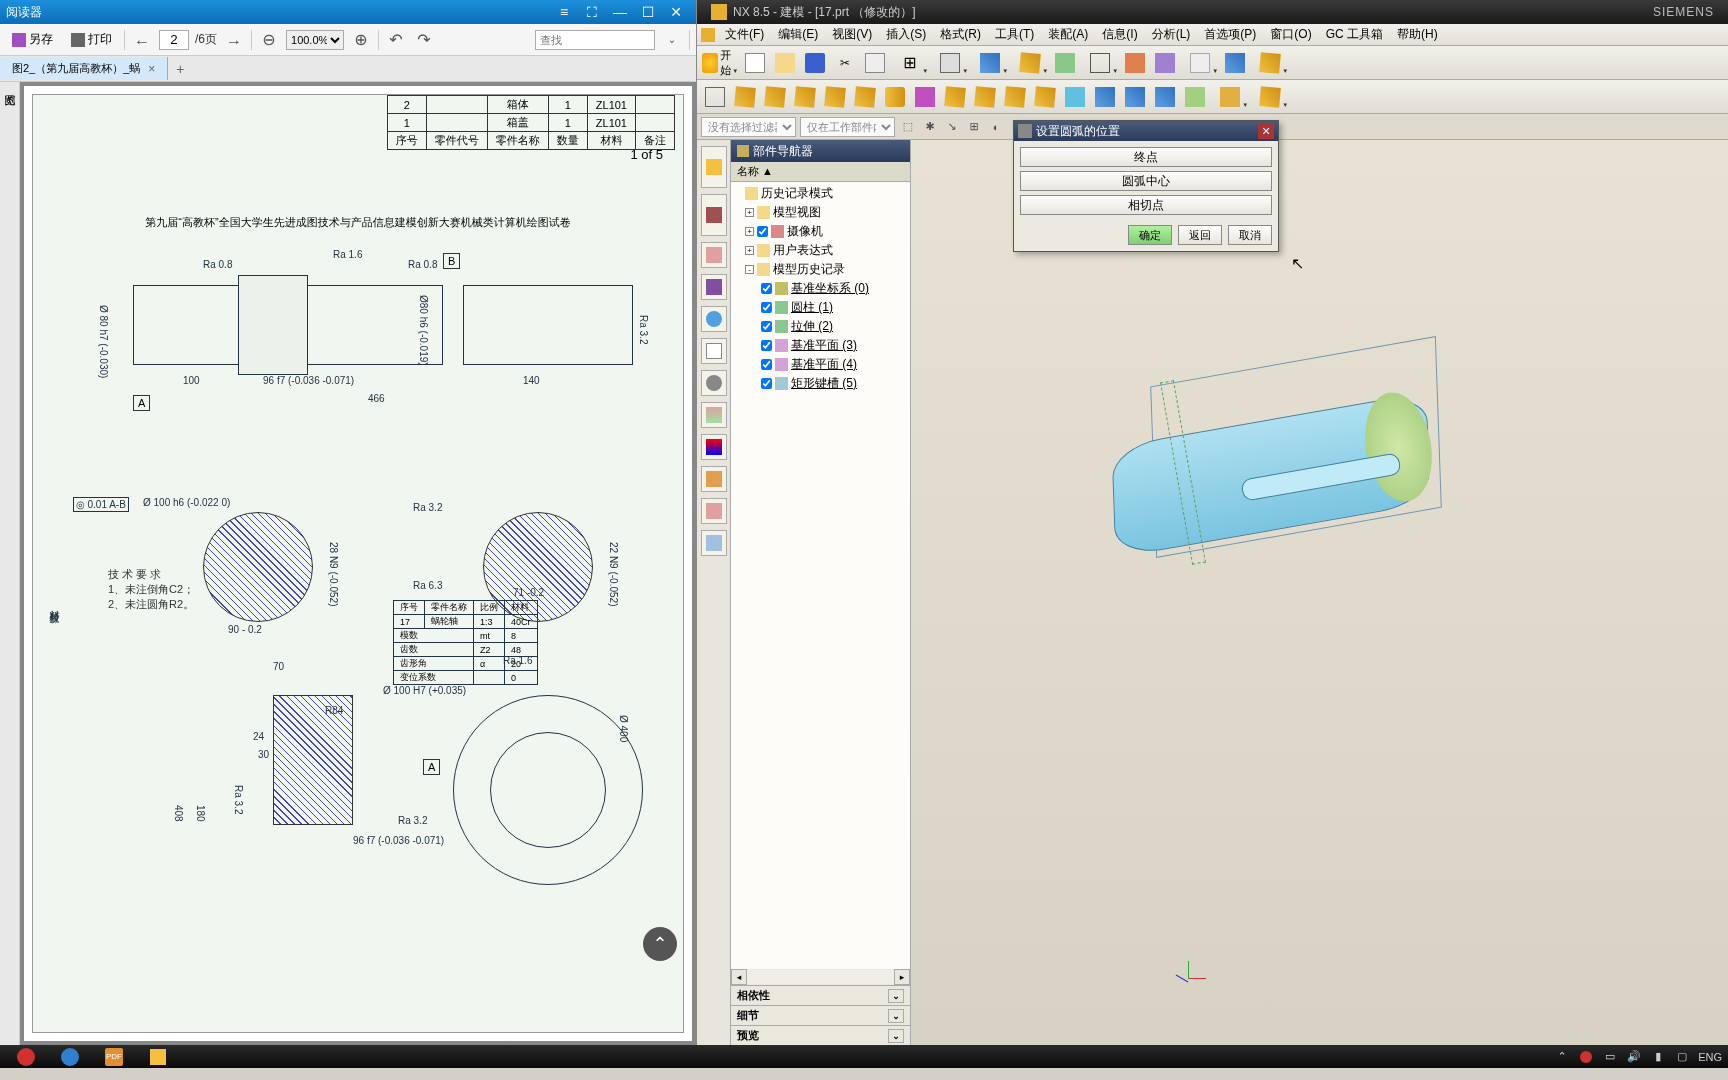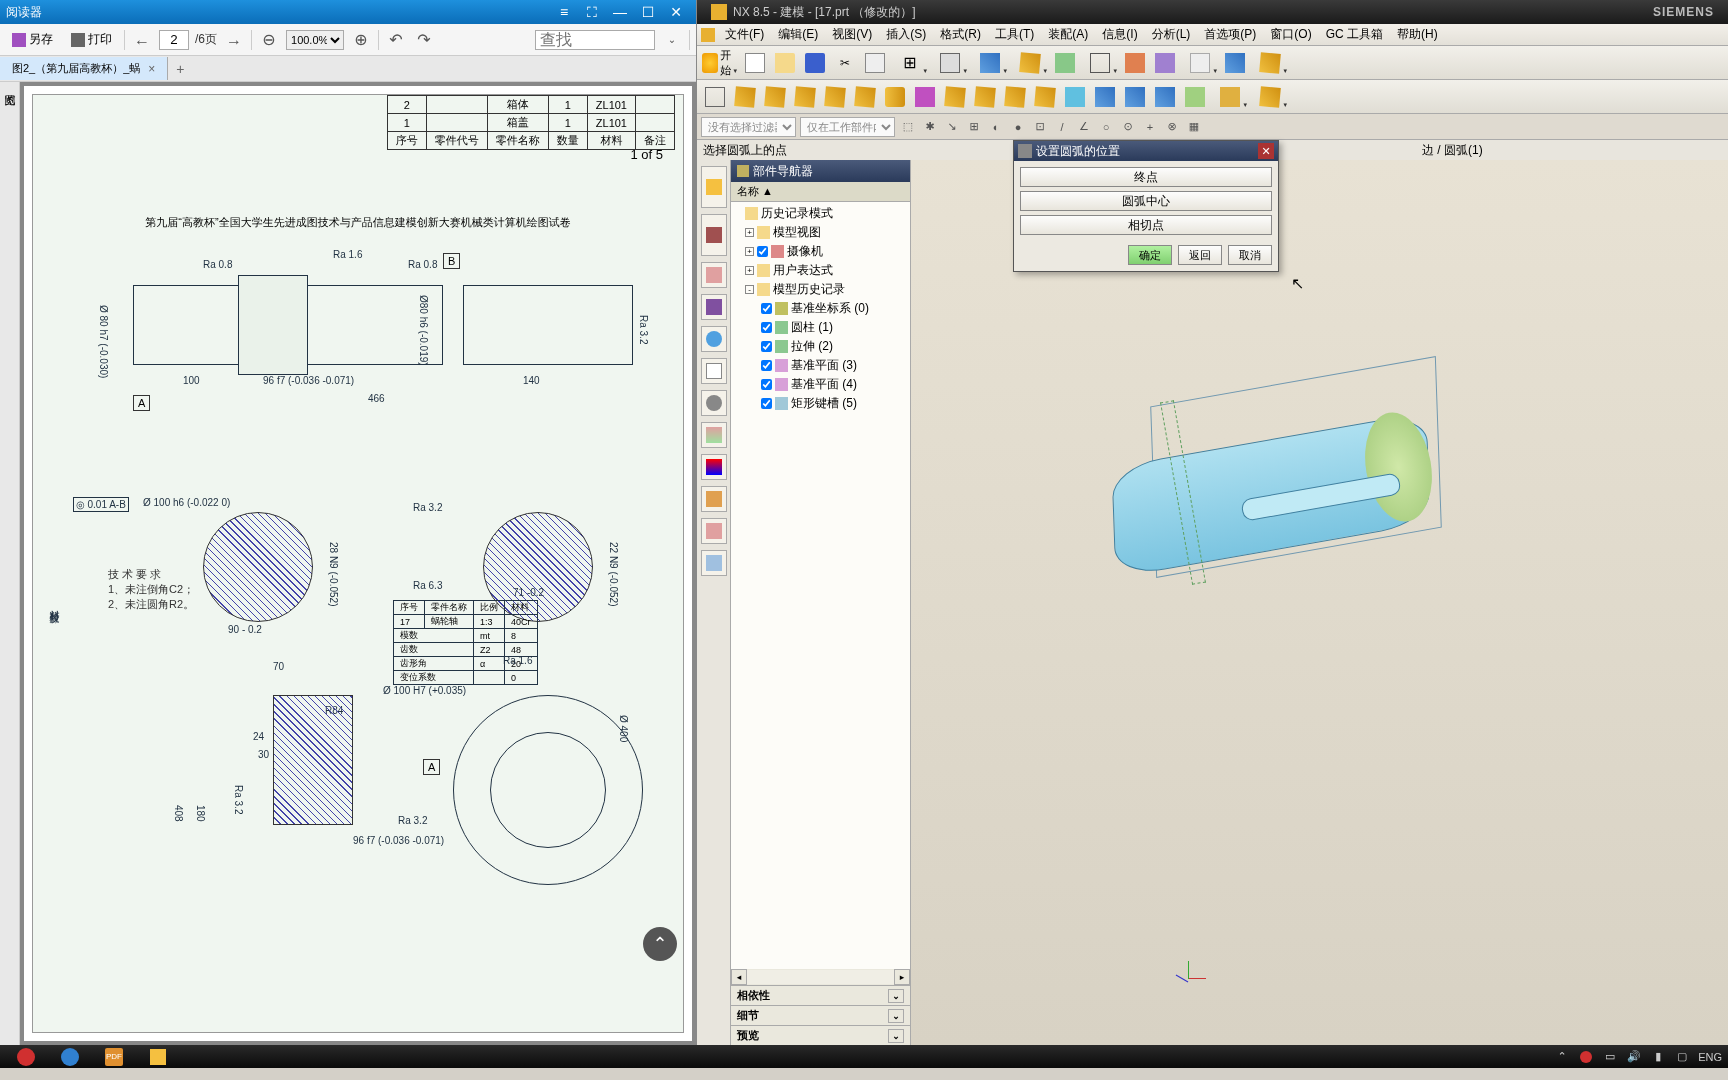--- a/index.html
+++ b/index.html
@@ -17,21 +17,21 @@
 
 .pdf-toolbar { height: 32px; background: #f5f5f5; border-bottom: 1px solid #ccc; display: flex; align-items: center; padding: 0 6px; gap: 6px; }
 .tb-btn { display: flex; align-items: center; gap: 3px; padding: 3px 6px; font-size: 12px; cursor: pointer; }
 .tb-icon { width: 14px; height: 14px; display: inline-block; }
 .purple { background: #a050c0; }
 .sep { width: 1px; height: 20px; background: #ccc; }
 .nav-arrow { width: 22px; height: 22px; display: flex; align-items: center; justify-content: center; font-size: 16px; color: #555; cursor: pointer; }
 .page-input { width: 30px; height: 20px; text-align: center; border: 1px solid #aaa; }
 .page-total { font-size: 12px; color: #333; }
 .zoom-select { width: 58px; height: 20px; border: 1px solid #aaa; font-size: 11px; }
-.search-box { width: 120px; height: 20px; border: 1px solid #aaa; padding: 0 4px; font-size: 16px; }
+.search-box { width: 120px; height: 20px; border: 1px solid #aaa; padding: 0 4px; font-size: 11px; }
 
 .pdf-tabs { height: 26px; background: #e8e8e8; display: flex; align-items: center; border-bottom: 1px solid #ccc; }
 .pdf-tab { padding: 4px 12px; background: #d4e8fb; border-right: 1px solid #aaa; font-size: 11px; display: flex; align-items: center; gap: 8px; }
 .pdf-tab .x { font-size: 12px; color: #666; cursor: pointer; }
 .pdf-addtab { width: 24px; text-align: center; font-size: 14px; color: #666; cursor: pointer; }
 
 .pdf-content { flex: 1; background: #888; display: flex; position: relative; overflow: hidden; }
 .pdf-sidebar { width: 20px; background: #e8e8e8; border-right: 1px solid #ccc; writing-mode: vertical-lr; font-size: 11px; padding: 4px 2px; }
 .pdf-page { flex: 1; background: #fff; margin: 4px; position: relative; }
 
@@ -47,21 +47,21 @@
 .cyl { position: absolute; border: 1px solid #333; background: repeating-linear-gradient(45deg, transparent, transparent 4px, #44a 4px, #44a 5px); }
 .dim-text { position: absolute; font-size: 10px; color: #234; }
 .section-mark { position: absolute; border: 1px solid #333; padding: 1px 4px; font-size: 11px; }
 .tech-req { position: absolute; font-size: 11px; color: #333; }
 .scroll-top { position: absolute; bottom: 80px; right: 15px; width: 34px; height: 34px; border-radius: 17px; background: #555; color: #fff; display: flex; align-items: center; justify-content: center; font-size: 18px; }
 
 
 .nx-app { flex: 1; height: 100%; background: #d4d0c8; display: flex; flex-direction: column; }
 .nx-titlebar { height: 24px; background: linear-gradient(#3a3a3a, #1a1a1a); color: #ccc; display: flex; align-items: center; padding: 0 14px; font-size: 12px; }
 .nx-logo { width: 16px; height: 16px; background: #e8b030; margin-right: 6px; }
-.nx-brand { margin-left: auto; font-weight: bold; letter-spacing: 1px; color: #bbb; }
+.nx-brand { margin-left: auto; font-weight: normal; letter-spacing: 1px; color: #bbb; }
 
 .nx-menubar { height: 22px; background: linear-gradient(#f3f0ea, #e3e0d8); display: flex; align-items: center; padding: 0 4px; gap: 2px; border-bottom: 1px solid #aaa; }
 .nx-menu-item { padding: 2px 6px; font-size: 12px; cursor: pointer; }
 
 .nx-toolbar-row { height: 34px; background: linear-gradient(#f2f0ea, #e0ddd4); display: flex; align-items: center; padding: 0 4px; gap: 2px; border-bottom: 1px solid #aaa; }
 .nx-tbtn { width: 28px; height: 28px; display: flex; align-items: center; justify-content: center; border: 1px solid transparent; cursor: pointer; position: relative; }
 .nx-tbtn.wide { width: 38px; }
 .nx-tbtn .dd { position: absolute; bottom: 1px; right: 1px; font-size: 7px; color: #333; }
 .ico { width: 20px; height: 20px; display: inline-block; }
 .ico-start { background: radial-gradient(circle, #ffcc33, #ee9900); border-radius: 3px; }
@@ -85,21 +85,21 @@
 .nx-body { flex: 1; display: flex; position: relative; }
 .nx-leftbar { width: 34px; background: #e8e5dd; border-right: 1px solid #aaa; display: flex; flex-direction: column; align-items: center; gap: 6px; padding-top: 6px; }
 .nx-lbtn { width: 26px; height: 26px; border: 1px solid #aaa; background: #f5f2ea; display: flex; align-items: center; justify-content: center; cursor: pointer; }
 .nx-lbtn.tall { height: 42px; flex-direction: column; }
 
 .nx-navigator { width: 180px; background: #fdfcf8; border-right: 1px solid #aaa; display: flex; flex-direction: column; }
 .nx-nav-title { height: 22px; background: linear-gradient(#4a5a7a, #2a3a5a); color: #fff; display: flex; align-items: center; padding: 0 6px; font-size: 12px; gap: 4px; }
 .nx-nav-header { height: 20px; background: #dcdac8; display: flex; align-items: center; padding: 0 6px; font-size: 11px; border-bottom: 1px solid #aaa; }
 .nx-tree { flex: 1; padding: 2px; font-size: 12px; overflow: auto; }
 .tree-item { display: flex; align-items: center; gap: 3px; padding: 1px 0; padding-left: 12px; cursor: pointer; }
-.tree-item.l2 { padding-left: 28px; }
+.tree-item.l2 { padding-left: 28px; text-decoration: underline; }
 .tree-exp { width: 9px; height: 9px; border: 1px solid #888; display: inline-flex; align-items: center; justify-content: center; font-size: 8px; line-height: 1; }
 .tree-chk { width: 11px; height: 11px; }
 .tree-ico { width: 13px; height: 13px; display: inline-block; }
 .tico-folder { background: #f5d98b; }
 .tico-cube { background: #8bc890; }
 .tico-plane { background: #d8a0d8; }
 .tico-slot { background: #a0c8d8; }
 .nx-nav-hscroll { height: 16px; background: #eae8dd; display: flex; align-items: center; }
 .nx-nav-hscroll .arrow { width: 16px; height: 16px; border: 1px solid #aaa; display: flex; align-items: center; justify-content: center; font-size: 9px; }
 .nx-nav-hscroll .track { flex: 1; height: 14px; background: #f0eee5; }
@@ -487,24 +487,20 @@
    <div class="nx-sbtn">⊡</div>
    <div class="nx-sbtn">/</div>
    <div class="nx-sbtn">∠</div>
    <div class="nx-sbtn">○</div>
    <div class="nx-sbtn">⊙</div>
    <div class="nx-sbtn">+</div>
    <div class="nx-sbtn">⊗</div>
    <div class="nx-sbtn">▦</div>
   </div>
 
-  <div class="nx-promptbar">
-   <div class="nx-prompt-left">选择圆弧上的点</div>
-   <div class="nx-prompt-right">边 / 圆弧(1)</div>
-  </div>
 
   <div class="nx-body">
    <div class="nx-leftbar">
     <div class="nx-lbtn tall">
             <span style="width:16px;height:16px;background:#f5c040"></span>
           </div>
     <div class="nx-lbtn tall">
             <span style="width:16px;height:16px;background:#a05050"></span>
           </div>
     <div class="nx-lbtn">

